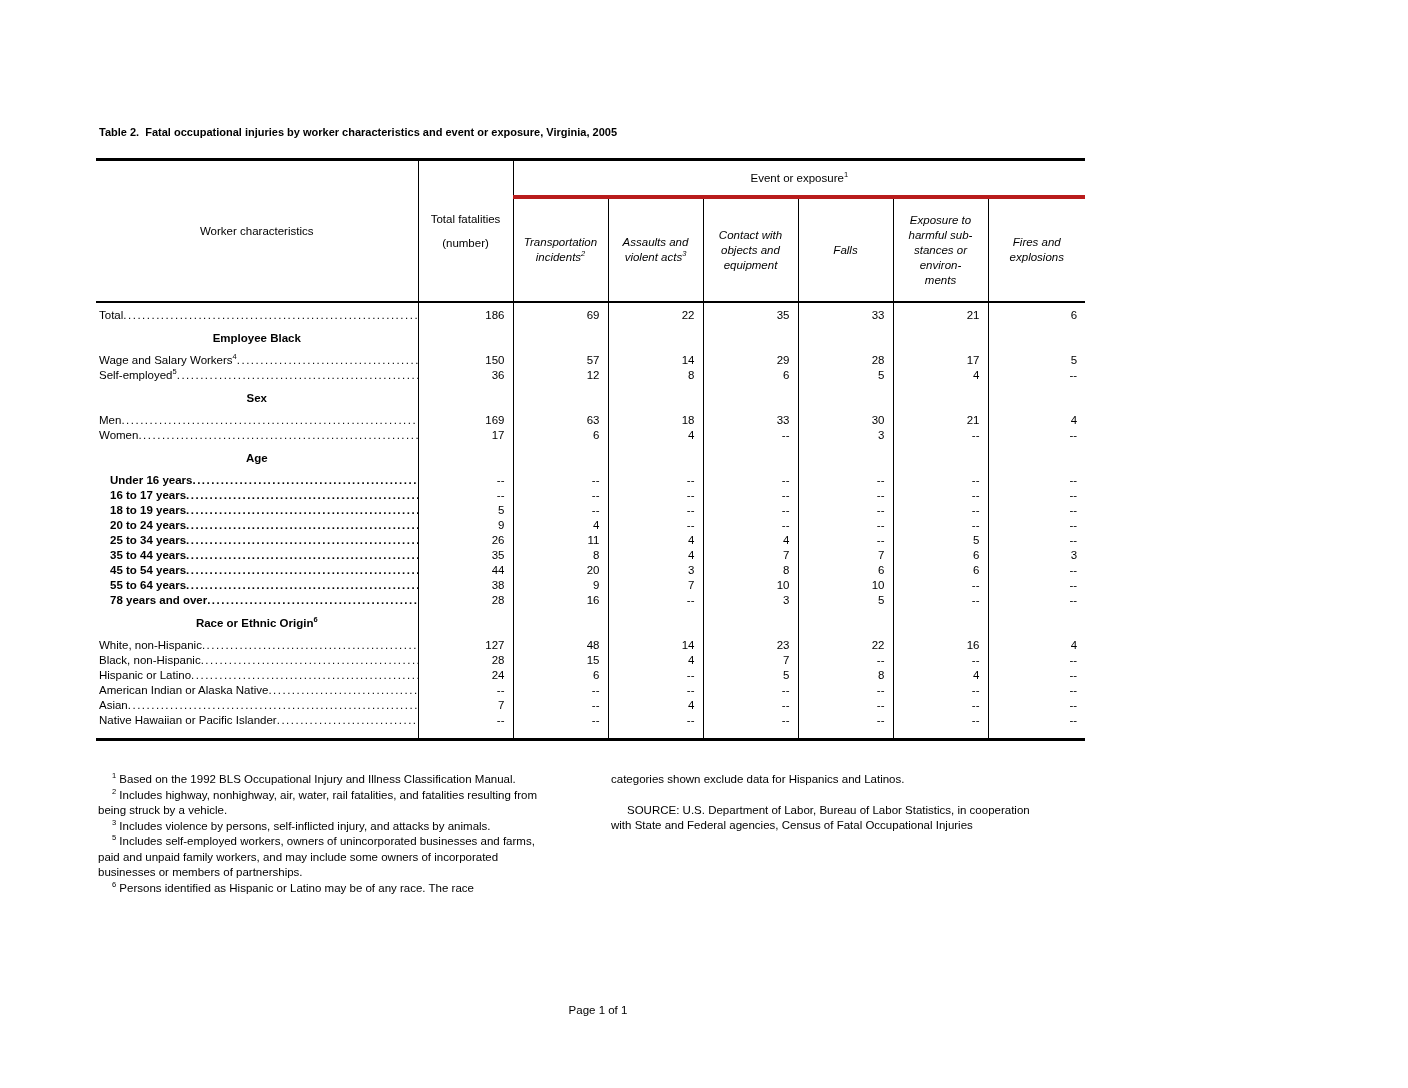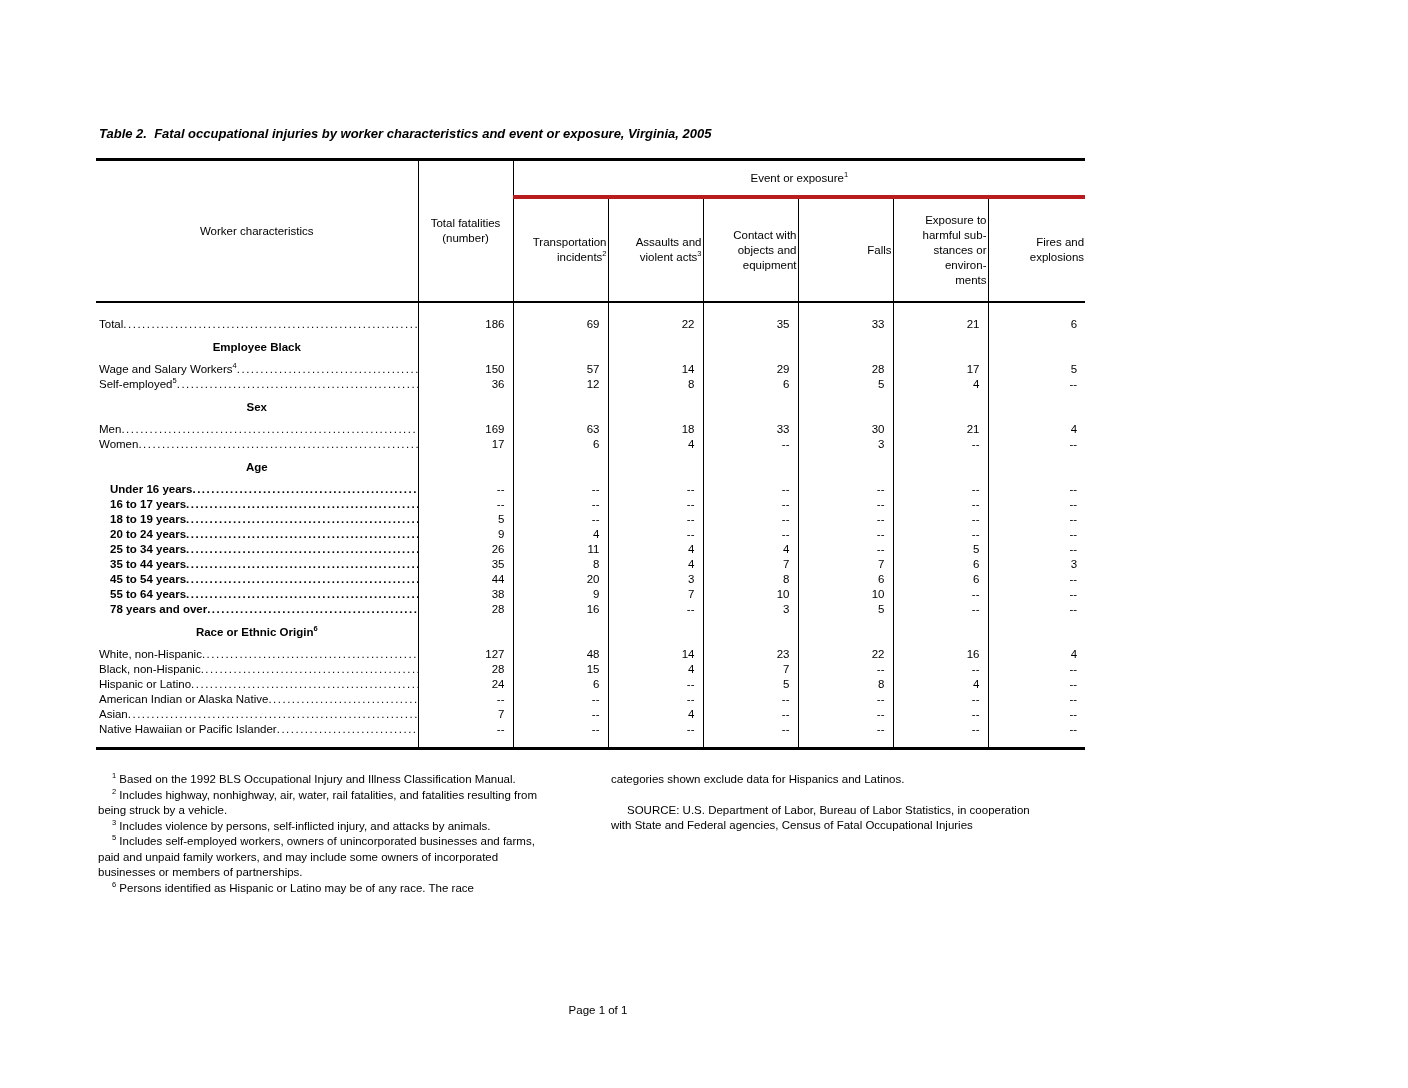--- a/index.html
+++ b/index.html
@@ -1,38 +1,38 @@
 <!DOCTYPE html>
 <html><head>
 <meta charset="utf-8">
 <style>
   html,body{margin:0;padding:0;background:#fff;}
   body{width:1408px;height:1088px;position:relative;overflow:hidden;
        font-family:"Liberation Sans","DejaVu Sans",sans-serif;color:#000;}
-  .title{position:absolute;left:99px;top:126px;font-size:13px;font-weight:bold;white-space:pre-wrap;font-style:italic;}
+  .title{position:absolute;left:99px;top:126px;font-size:11px;font-weight:bold;white-space:pre-wrap;}
   .t{position:absolute;left:96px;top:158px;width:989px;border-collapse:collapse;table-layout:fixed;
      border-top:3px solid #000;border-bottom:3px solid #000;font-size:11.5px;}
   .t th{font-weight:normal;}
   .t .bl{border-left:1px solid #000;}
   .t thead .hb{border-bottom:2px solid #000;}
   #event-group{border-bottom:4px solid #b91c1c;text-align:center;vertical-align:middle;height:32px;}
   #wc-th{text-align:center;vertical-align:middle;}
-  #total-fat-th{text-align:center;vertical-align:middle;line-height:15px;}
-  .evcol{height:100px;text-align:right;vertical-align:middle;line-height:15px;}
+  #total-fat-th{text-align:center;vertical-align:middle;line-height:24px;}
+  .evcol{height:100px;text-align:center;vertical-align:middle;line-height:15px;font-style:italic;}
   sup{font-size:7.5px;vertical-align:super;line-height:0;}
   .t tbody td{height:15px;line-height:15px;padding:0;vertical-align:bottom;}
   .num{text-align:right;padding-right:8px !important;}
   .lblcell{padding-left:3px !important;}
   .lblcell.ind{padding-left:14px !important;font-weight:bold;}
   .lw{display:flex;align-items:baseline;overflow:hidden;}
   .lt{white-space:nowrap;}
   .dots{flex:1;overflow:hidden;white-space:nowrap;letter-spacing:1.5px;}
   .dots::after{content:"......................................................................................................................................................................................";}
   .sec{font-weight:bold;text-align:center;padding:8px 0 7px !important;line-height:14px;vertical-align:middle !important;}
-  #tbody tr:first-child td{padding-top:14px;}
+  #tbody tr:first-child td{padding-top:5px;}
   #tbody tr:last-child td{padding-bottom:10px;}
   .fncol{position:absolute;font-size:11.5px;line-height:15.5px;}
   #fnl{left:98px;top:772px;width:458px;}
   #fnr{left:611px;top:772px;width:428px;}
   .fn{margin:0;text-indent:14px;}
   .fn.noind{text-indent:0;}
   .fn.gap{margin-top:15px;text-indent:16px;}
   .pagefooter{position:absolute;left:0;top:1004px;width:1196px;text-align:center;font-size:11.5px;}
 </style>
 </head>

